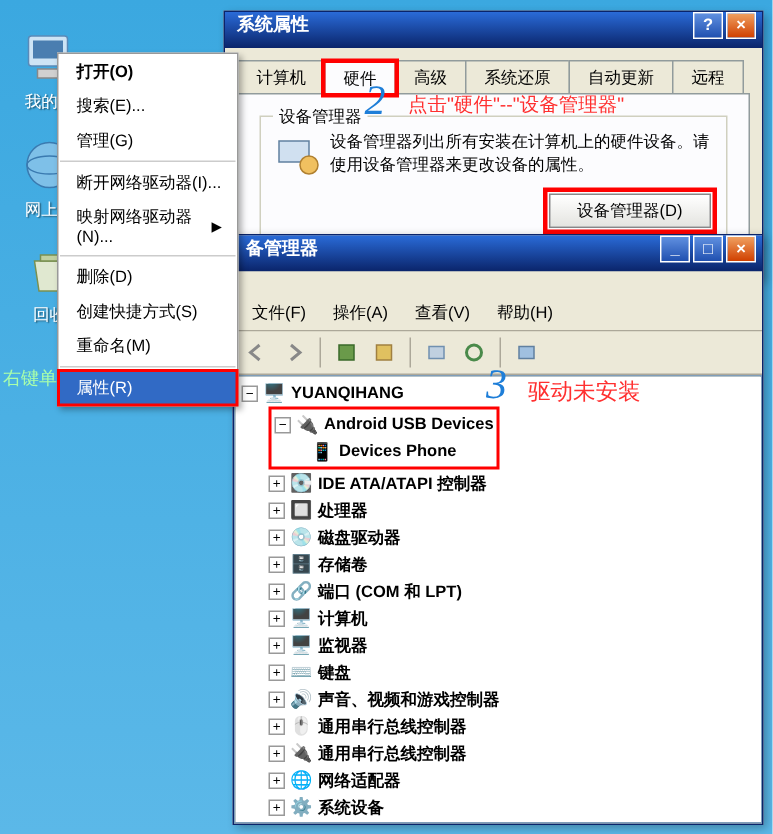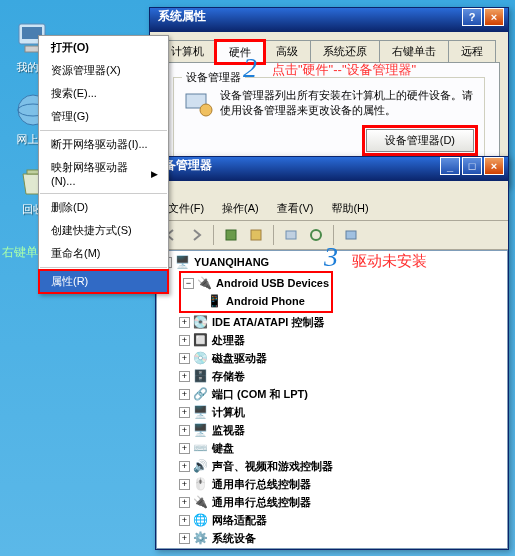--- a/index.html
+++ b/index.html
@@ -26,21 +26,21 @@
 .tabcontent { margin: 0 8px 8px; background: #fcfcfe; border: 1px solid #919b9c; padding: 14px; min-height: 90px; }
 .groupbox { border: 1px solid #d0d0bf; padding: 10px; position: relative; }
 .groupbox .gtitle { position: absolute; top: -8px; left: 8px; background: #fcfcfe; padding: 0 4px; font-size: 11px; }
 .gdesc { font-size: 11px; margin-left: 36px; line-height: 1.4; }
 .gicon { position: absolute; left: 10px; top: 12px; width: 30px; height: 30px; }
 .btn { padding: 3px 18px; border: 1px solid #888; background: linear-gradient(to bottom,#fff,#e4e4e0); font-size: 11px; cursor: pointer; }
 .btn.hl { outline: 3px solid #ff0000; outline-offset: 1px; }
 .btnrow { text-align: right; margin-top: 10px; }
 
 
-.ctxmenu { position: absolute; left: 38px; top: 35px; width: 131px; background: #fff; border: 1px solid #999; box-shadow: 2px 2px 4px rgba(0,0,0,.3); z-index: 10; }
+.ctxmenu { position: absolute; left: 38px; top: 35px; width: 121px; background: #fff; border: 1px solid #999; box-shadow: 2px 2px 4px rgba(0,0,0,.3); z-index: 10; }
 .ctxitem { padding: 4px 10px 4px 12px; font-size: 11px; cursor: pointer; display: flex; justify-content: space-between; align-items: center; }
 .ctxitem.bold { font-weight: bold; }
 .ctxitem.sel { background: #316ac5; color: #fff; outline: 2px solid #ff0000; outline-offset: -1px; }
 .ctxsep { border-top: 1px solid #ccc; margin: 2px 1px; }
 .ctxarrow { font-size: 9px; }
 
 
 .devmgr { left: 155px; top: 156px; width: 354px; height: 394px; display: flex; flex-direction: column; }
 .menubar { background: #ece9d8; padding: 2px 4px; display: flex; gap: 2px; border-bottom: 1px solid #aca899; }
 .menuitem { padding: 2px 8px; font-size: 11px; cursor: pointer; margin-top: 16px; }
@@ -97,21 +97,21 @@
   <div class="titlebar">
     <span class="ttxt">系统属性</span>
     <div class="tbtn help">?</div>
     <div class="tbtn">×</div>
   </div>
   <div class="tabs">
     <div class="tab">计算机</div>
     <div class="tab active hl">硬件</div>
     <div class="tab">高级</div>
     <div class="tab">系统还原</div>
-    <div class="tab">右键单击</div>
+    <div class="tab">自动更新</div>
     <div class="tab">远程</div>
   </div>
   <div class="tabcontent">
     <div class="groupbox">
       <div class="gtitle">设备管理器</div>
       <div class="gicon">
           <svg width="30" height="30" viewBox="0 0 30 30">
             <rect x="2" y="4" width="20" height="14" fill="#d0e0f0" stroke="#6080a0"></rect>
             <circle cx="22" cy="20" r="6" fill="#f0c060" stroke="#b08030"></circle>
           </svg>
@@ -122,23 +122,20 @@
       </div>
     </div>
   </div>
 </div>
 
 <div class="ctxmenu">
   <div class="ctxitem bold">
       <span>打开(O)</span>
     </div>
   <div class="ctxitem">
-      <span>资源管理器(X)</span>
-    </div>
-  <div class="ctxitem">
       <span>搜索(E)...</span>
     </div>
   <div class="ctxitem">
       <span>管理(G)</span>
     </div>
   <div class="ctxsep"></div>
   <div class="ctxitem">
       <span>断开网络驱动器(I)...</span>
     </div>
   <div class="ctxitem">
@@ -222,21 +219,21 @@
     </div>
     <div style="padding-left:20px">
       <span class="hlbox">
         <div class="treenode">
           <span class="expander">−</span>
           <span class="treeico">🔌</span>
           <span class="treelabel">Android USB Devices</span>
         </div>
         <div class="treenode" style="padding-left:24px">
           <span class="treeico">📱</span>
-          <span class="treelabel">Android Phone</span>
+          <span class="treelabel">Devices Phone</span>
         </div>
       </span>
     </div>
     <div id="tree-nodes">
         <div class="treenode" style="padding-left: 20px;">
           <span class="expander">+</span>
           <span class="treeico">💽</span>
           <span class="treelabel">IDE ATA/ATAPI 控制器</span>
         </div>
         <div class="treenode" style="padding-left: 20px;">

